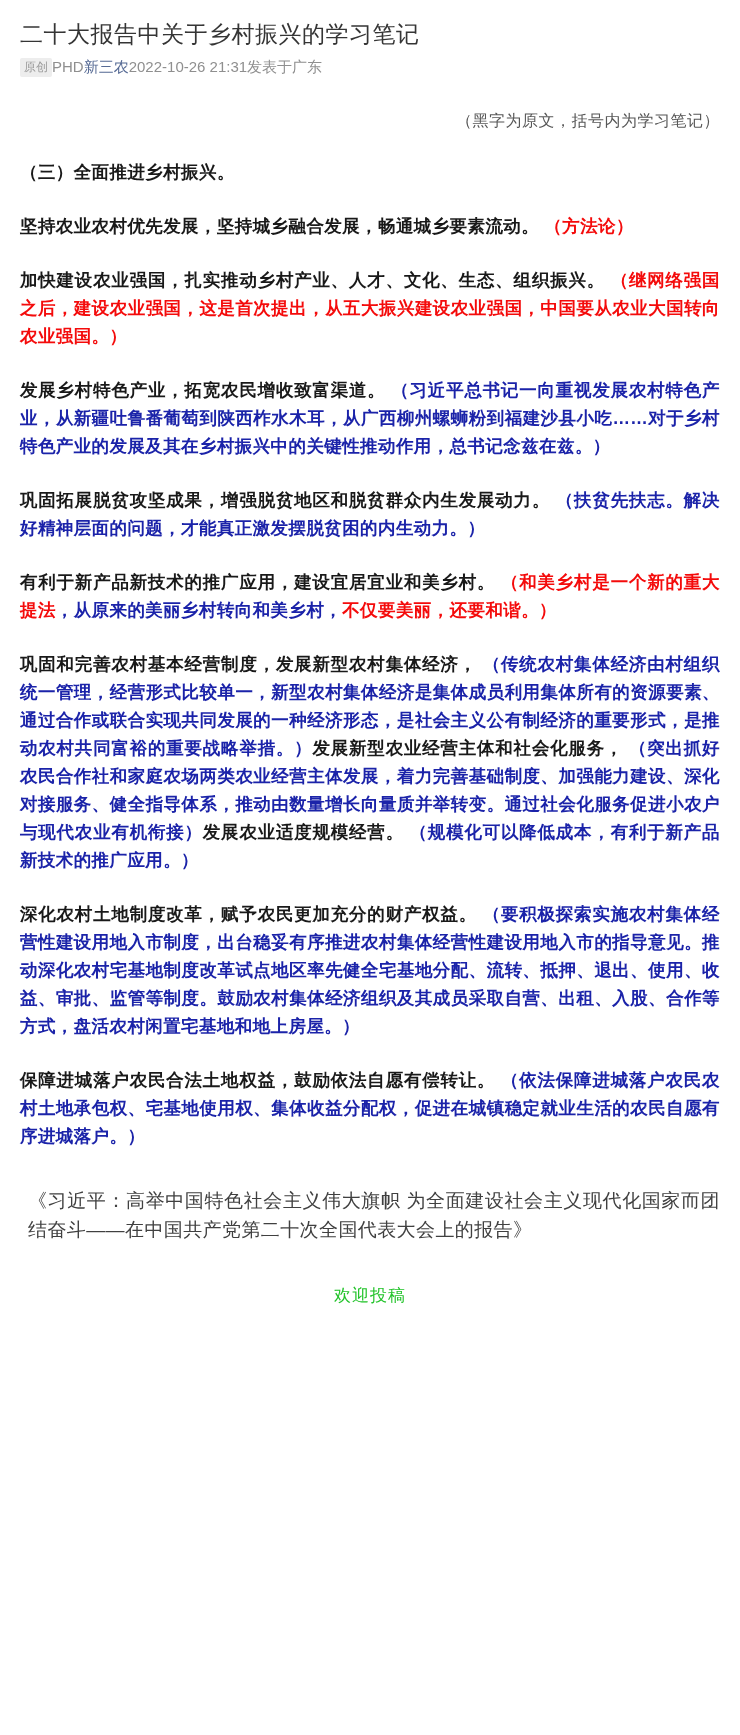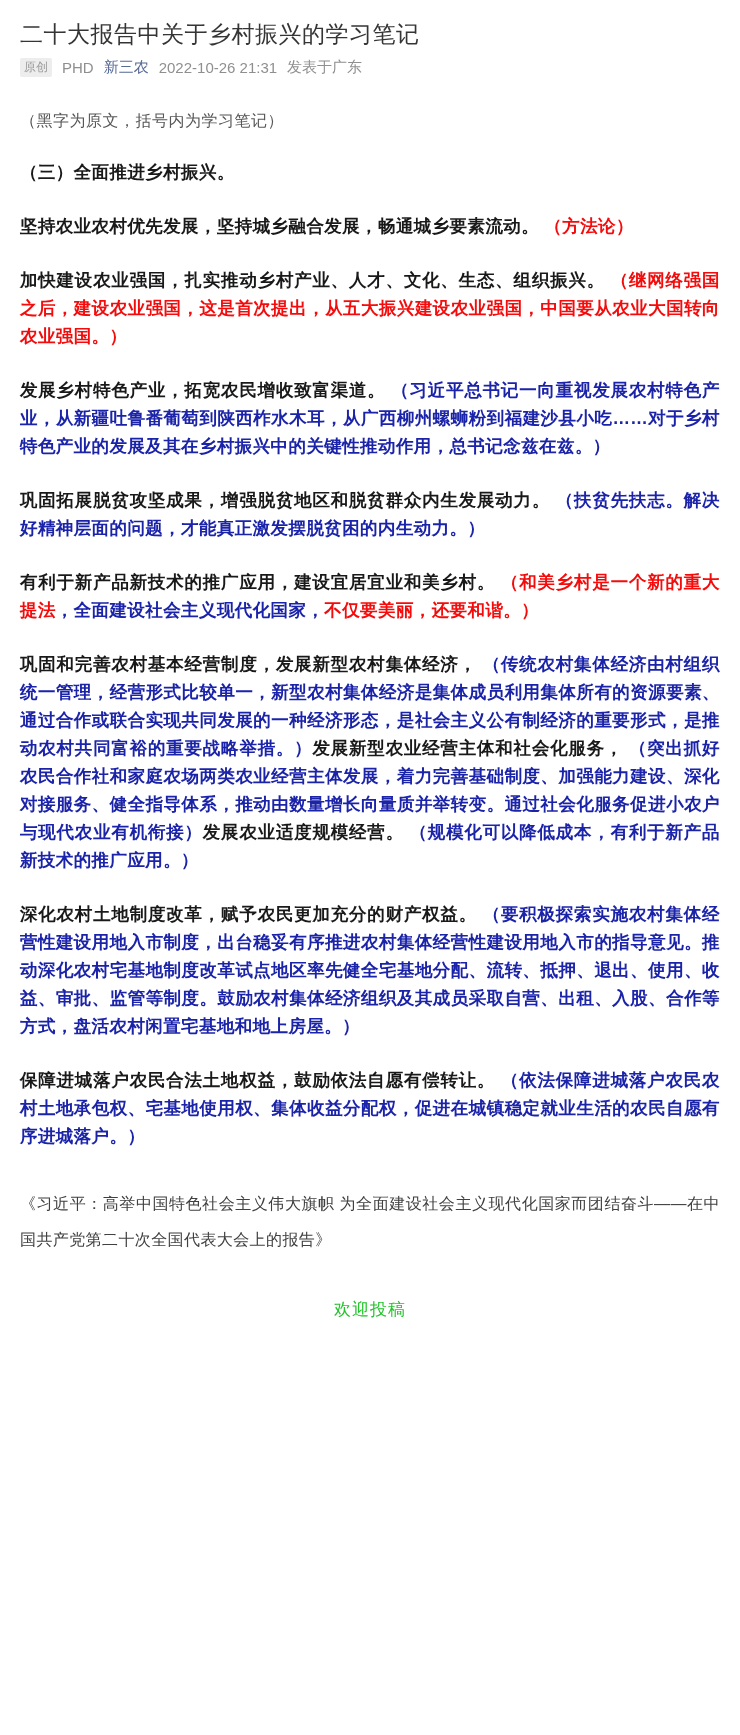--- a/index.html
+++ b/index.html
@@ -12,44 +12,44 @@
     width:740px; min-height:1735px; box-sizing:border-box;
     font-family:"Liberation Sans","DejaVu Sans",sans-serif;
     -webkit-font-smoothing:antialiased;
   }
   .page{padding:14px 20px 30px 20px;}
   .title{
     font-size:23px; font-weight:400; color:var(--c-title);
     line-height:1.4; margin:4px 0 8px 0; letter-spacing:0.5px;
   }
   .meta{
-    display:flex; align-items:center; gap:10px;
+    display:flex; align-items:flex-start; 
     font-size:15px; color:var(--c-gray); margin-bottom:34px;
   }
   .badge{
     background:var(--c-badge-bg); color:var(--c-badge-fg);
     font-size:12px; padding:1px 4px; border-radius:2px; line-height:1.4;
   }
   .account{color:var(--c-link); cursor:pointer;}
   .hint{
-    text-align:left; color:var(--c-hint); font-size:16px;
+    text-align:right; color:var(--c-hint); font-size:16px;
     margin:0 0 26px 0; letter-spacing:0.5px;
   }
   .article p.para{
     font-size:17.5px; font-weight:700; line-height:28px;
     text-align:justify; letter-spacing:0.4px;
     margin:0 0 26px 0; color:var(--c-black);
   }
   .seg-black{color:var(--c-black);}
   .seg-red{color:var(--c-red);}
   .seg-blue{color:var(--c-blue);}
   .citation{
-    font-size:16px; font-weight:400; color:var(--c-cite);
-    line-height:36px; text-align:justify; letter-spacing:0.4px;
-    margin:36px 0 34px 0;
+    font-size:19px; font-weight:400; color:var(--c-cite);
+    line-height:29px; text-align:justify; letter-spacing:0.4px;
+    margin:36px 0 34px 8px;
   }
   .footer{
     text-align:center; margin-top:40px;
   }
   .footer a{
     color:var(--c-green); font-size:17px; text-decoration:none; letter-spacing:1px;
   }
 </style>
 </head>
 <body>
@@ -67,21 +67,21 @@
   </div>
 
   <p class="hint">（黑字为原文，括号内为学习笔记）</p>
 
   <div class="article">
       <p class="para"><span class="seg-black">（三）全面推进乡村振兴。</span></p>
       <p class="para"><span class="seg-black">坚持农业农村优先发展，坚持城乡融合发展，畅通城乡要素流动。</span><span class="seg-red"> （方法论）</span></p>
       <p class="para"><span class="seg-black">加快建设农业强国，扎实推动乡村产业、人才、文化、生态、组织振兴。</span><span class="seg-red"> （继网络强国之后，建设农业强国，这是首次提出，从五大振兴建设农业强国，中国要从农业大国转向农业强国。）</span></p>
       <p class="para"><span class="seg-black">发展乡村特色产业，拓宽农民增收致富渠道。</span><span class="seg-blue"> （习近平总书记一向重视发展农村特色产业，从新疆吐鲁番葡萄到陕西柞水木耳，从广西柳州螺蛳粉到福建沙县小吃……对于乡村特色产业的发展及其在乡村振兴中的关键性推动作用，总书记念兹在兹。）</span></p>
       <p class="para"><span class="seg-black">巩固拓展脱贫攻坚成果，增强脱贫地区和脱贫群众内生发展动力。</span><span class="seg-blue"> （扶贫先扶志。解决好精神层面的问题，才能真正激发摆脱贫困的内生动力。）</span></p>
-      <p class="para"><span class="seg-black">有利于新产品新技术的推广应用，建设宜居宜业和美乡村。</span><span class="seg-red"> （和美乡村是一个新的重大提法</span><span class="seg-blue">，全面建设社会主义现代化国家，</span><span class="seg-red">不仅要美丽，还要和谐。）</span></p>
+      <p class="para"><span class="seg-black">有利于新产品新技术的推广应用，建设宜居宜业和美乡村。</span><span class="seg-red"> （和美乡村是一个新的重大提法</span><span class="seg-blue">，从原来的美丽乡村转向和美乡村，</span><span class="seg-red">不仅要美丽，还要和谐。）</span></p>
       <p class="para"><span class="seg-black">巩固和完善农村基本经营制度，发展新型农村集体经济，</span><span class="seg-blue"> （传统农村集体经济由村组织统一管理，经营形式比较单一，新型农村集体经济是集体成员利用集体所有的资源要素、通过合作或联合实现共同发展的一种经济形态，是社会主义公有制经济的重要形式，是推动农村共同富裕的重要战略举措。）</span><span class="seg-black">发展新型农业经营主体和社会化服务，</span><span class="seg-blue"> （突出抓好农民合作社和家庭农场两类农业经营主体发展，着力完善基础制度、加强能力建设、深化对接服务、健全指导体系，推动由数量增长向量质并举转变。通过社会化服务促进小农户与现代农业有机衔接）</span><span class="seg-black">发展农业适度规模经营。</span><span class="seg-blue"> （规模化可以降低成本，有利于新产品新技术的推广应用。）</span></p>
       <p class="para"><span class="seg-black">深化农村土地制度改革，赋予农民更加充分的财产权益。</span><span class="seg-blue"> （要积极探索实施农村集体经营性建设用地入市制度，出台稳妥有序推进农村集体经营性建设用地入市的指导意见。推动深化农村宅基地制度改革试点地区率先健全宅基地分配、流转、抵押、退出、使用、收益、审批、监管等制度。鼓励农村集体经济组织及其成员采取自营、出租、入股、合作等方式，盘活农村闲置宅基地和地上房屋。）</span></p>
       <p class="para"><span class="seg-black">保障进城落户农民合法土地权益，鼓励依法自愿有偿转让。</span><span class="seg-blue"> （依法保障进城落户农民农村土地承包权、宅基地使用权、集体收益分配权，促进在城镇稳定就业生活的农民自愿有序进城落户。）</span></p>
     </div>
 
   <p class="citation">《习近平：高举中国特色社会主义伟大旗帜 为全面建设社会主义现代化国家而团结奋斗——在中国共产党第二十次全国代表大会上的报告》</p>
 
   <div class="footer">
     <a href="#">欢迎投稿</a>
   </div>

